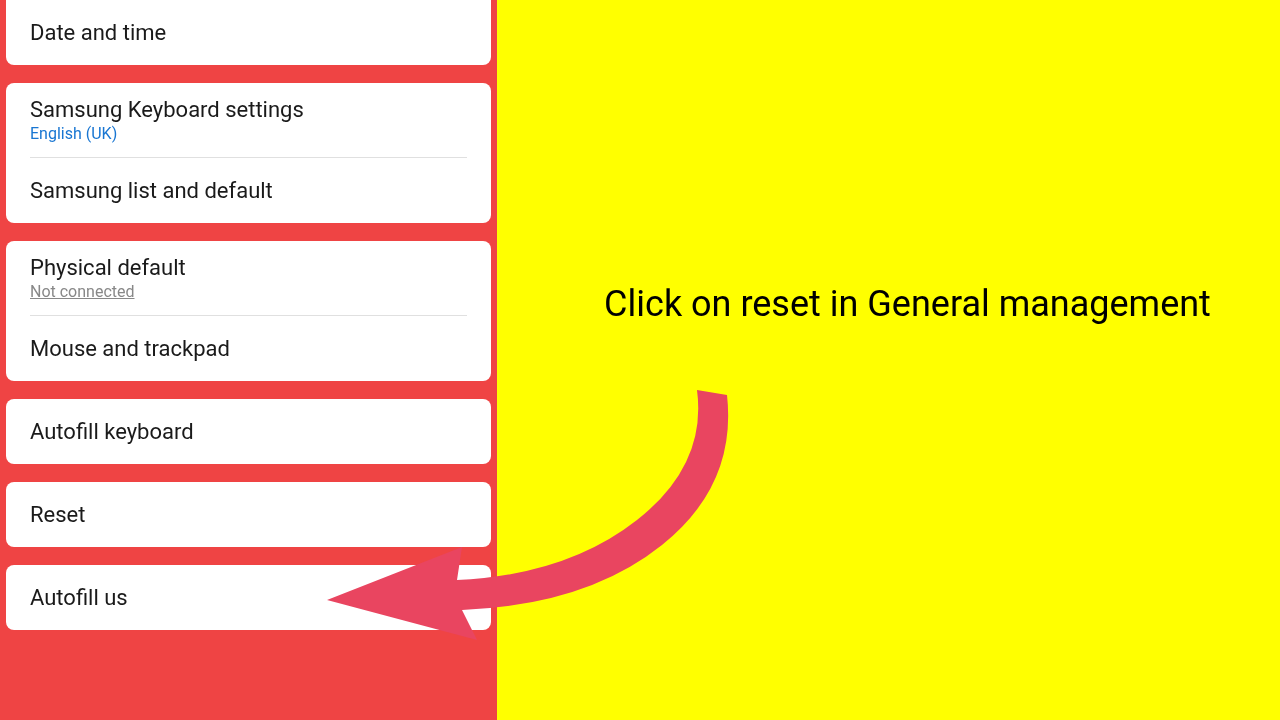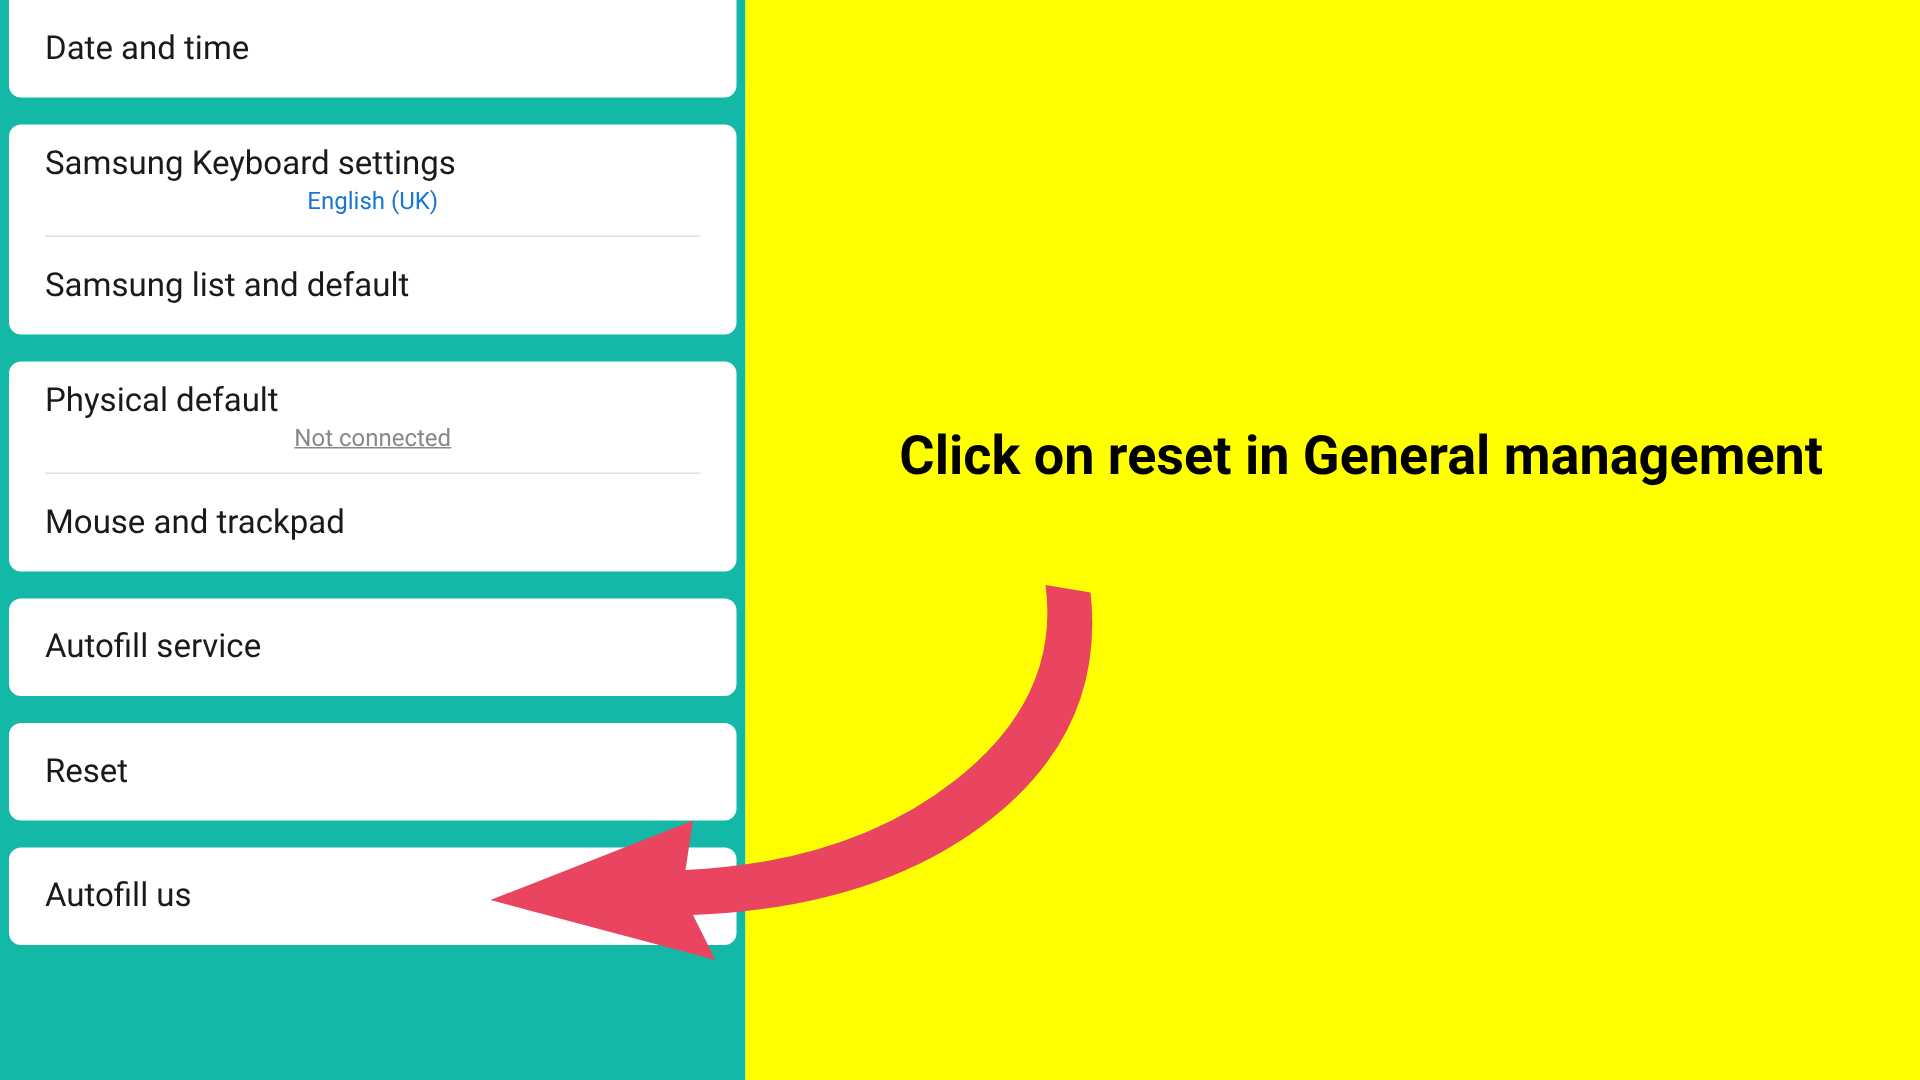--- a/index.html
+++ b/index.html
@@ -10,21 +10,21 @@
     body {
       width: 1280px;
       height: 720px;
       font-family: -apple-system, BlinkMacSystemFont, 'Segoe UI', Roboto, sans-serif;
       display: flex;
       overflow: hidden;
     }
     .left-panel {
       width: 497px;
       height: 720px;
-      background: #14b8a6;
+      background: #ef4444;
       padding: 0;
     }
     .right-panel {
       width: 783px;
       height: 720px;
       background: #ffff00;
       position: relative;
     }
     .settings-card {
       background: #ffffff;
@@ -45,41 +45,40 @@
       margin: 0 24px;
     }
     .item-title {
       font-size: 22px;
       color: #1a1a1a;
       font-weight: 400;
     }
     .item-subtitle {
       font-size: 16px;
       margin-top: 2px;
-      text-align: center;
     }
     .subtitle-blue {
       color: #1976d2;
     }
     .subtitle-gray {
       color: #888;
       text-decoration: underline;
     }
     .first-card {
       margin-top: 0;
       border-top-left-radius: 0;
       border-top-right-radius: 0;
     }
     .instruction-text {
       position: absolute;
       top: 280px;
       left: 78px;
       right: 40px;
       font-size: 36px;
-      font-weight: 700;
+      font-weight: 400;
       color: #000;
       text-align: center;
       line-height: 1.35;
     }
     .arrow-container {
       position: absolute;
       top: 375px;
       left: -230px;
       width: 520px;
       height: 280px;
@@ -114,21 +113,21 @@
       <div class="item-subtitle subtitle-gray">Not connected</div>
     </div>
     <div class="divider"></div>
     <div class="settings-item">
       <div class="item-title">Mouse and trackpad</div>
     </div>
   </div>
 
   <div class="settings-card">
     <div class="settings-item">
-      <div class="item-title">Autofill service</div>
+      <div class="item-title">Autofill keyboard</div>
     </div>
   </div>
 
   <div class="settings-card">
     <div class="settings-item">
       <div class="item-title">Reset</div>
     </div>
   </div>
 
   <div class="settings-card">

